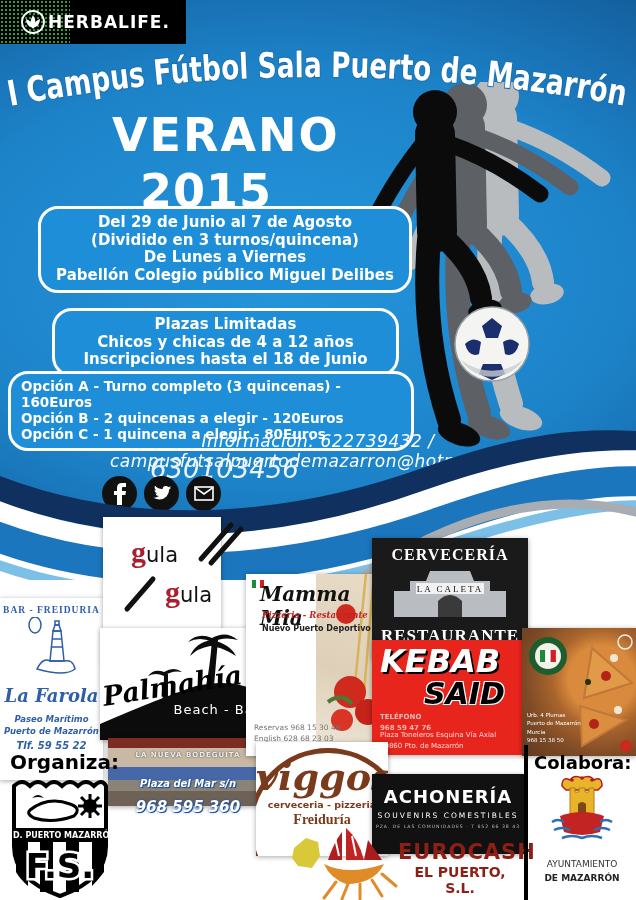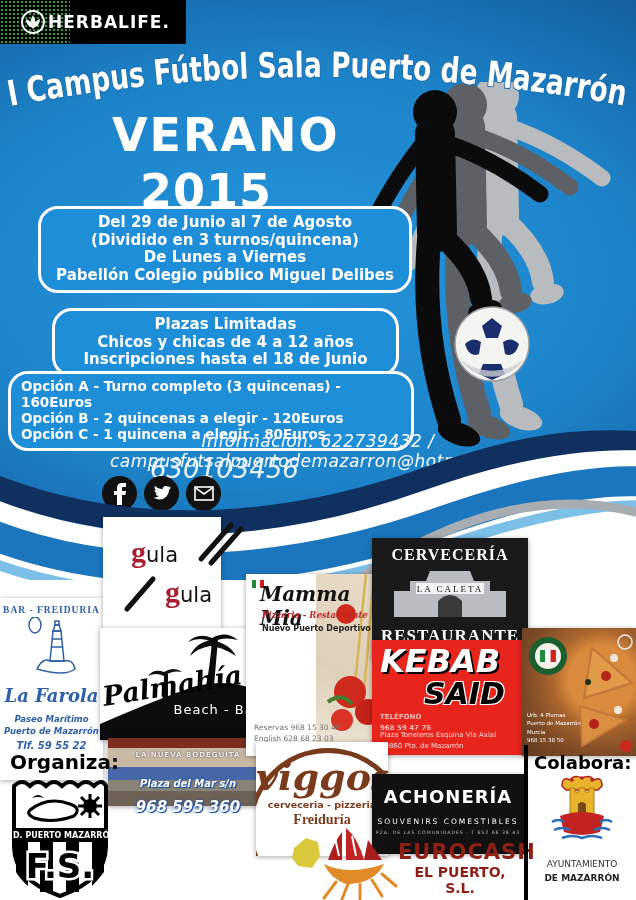--- a/index.html
+++ b/index.html
@@ -88,21 +88,21 @@
   #pizza .txt{position:absolute;left:5px;bottom:12px;font-size:5.5px;color:#fff;line-height:1.5;}
   
   #viggos{left:256px;top:742px;width:132px;height:114px;background:#fff;text-align:center;overflow:hidden;}
   #viggos .ring{position:absolute;left:-8px;top:6px;width:150px;height:150px;border:5px solid #7a3a1c;border-radius:50%;}
   #viggos .name{position:relative;font-size:38px;color:#7a3a1c;margin-top:12px;}
   #viggos .tag{position:relative;font-size:9.5px;color:#7a3a1c;font-weight:bold;}
   #viggos .tag2{position:relative;font-size:14px;color:#7a3a1c;font-weight:bold;font-family:"Liberation Serif",serif;margin-top:2px;}
   
   #achoneria{left:372px;top:774px;width:152px;height:80px;background:#111;text-align:center;color:#fff;}
   #achoneria .name{font-size:18px;font-weight:bold;letter-spacing:1px;margin-top:12px;}
-  #achoneria .tag{font-size:7.5px;letter-spacing:2px;margin-top:10px;}
+  #achoneria .tag{font-size:7.5px;letter-spacing:2px;margin-top:4px;}
   #achoneria .adr{font-size:4.6px;color:#bbb;letter-spacing:1px;margin-top:4px;}
   
   .section-label{position:absolute;font-size:20px;font-weight:bold;color:#000;}
   #divider{position:absolute;left:524px;top:745px;width:4px;height:155px;background:#000;}
   #ayto-text{position:absolute;left:536px;top:858px;width:92px;text-align:center;color:#333;
              font-size:9px;line-height:1.5;}
   #ayto-text b{color:#222;}
   .eurocash{position:absolute;left:398px;top:840px;width:124px;text-align:center;color:#8e1f15;}
   .eurocash .e1{font-size:21px;font-weight:bold;letter-spacing:1px;}
   .eurocash .e2{font-size:14px;font-weight:bold;}

